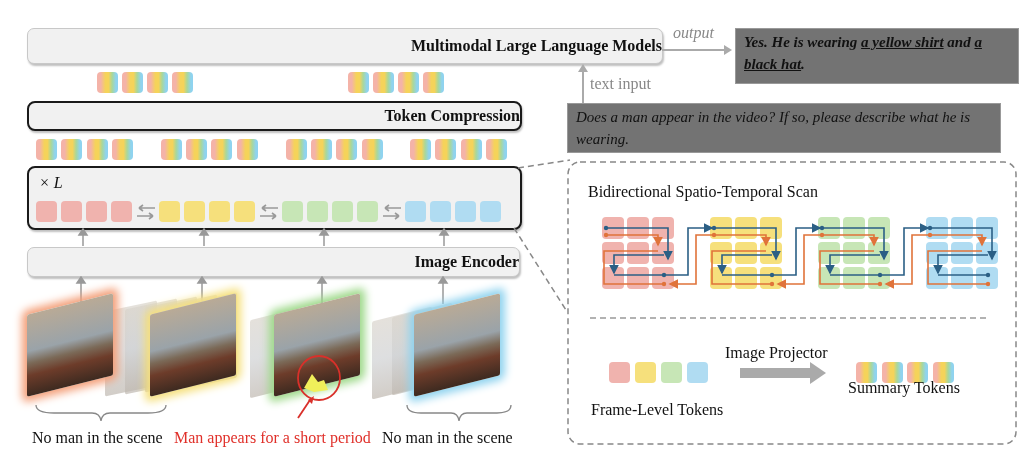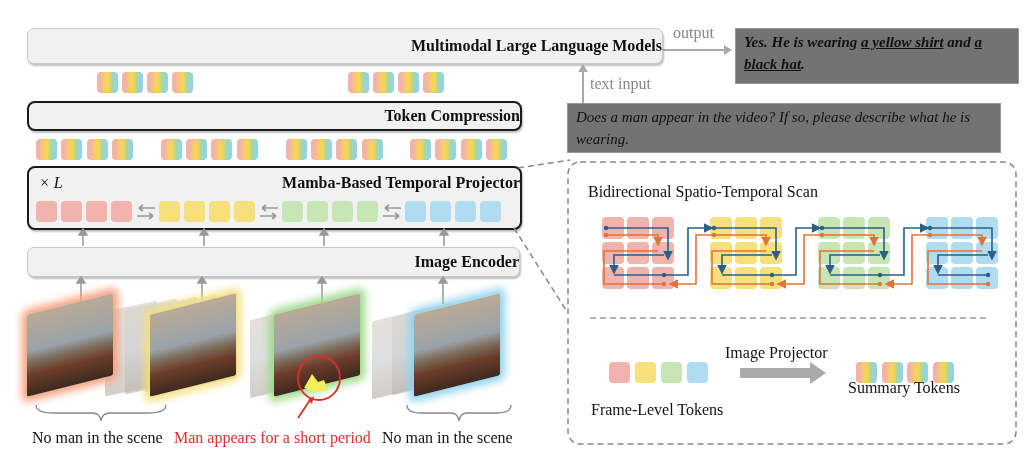--- a/index.html
+++ b/index.html
@@ -22,21 +22,21 @@
   .ghost { background:linear-gradient(180deg,#d9d4cc 0%,#cfd1d3 50%,#bfb8b0 100%); opacity:0.7; }
   .caption { font-size:16px; }
 </style>
 </head>
 <body>
 
 <div class="abs box-grey" style="left:27px;top:28px;width:634px;height:34px;">
   <div class="title-bold" style="line-height:34px;">Multimodal Large Language Models</div>
 </div>
 
-<div class="abs grey-label" style="left:673px;top:24px;">output</div>
+<div class="abs grey-label" style="left:673px;top:24px;font-style:italic;">output</div>
 <svg class="abs" style="left:662px;top:44px;" width="70" height="12">
   <line x1="0" y1="6" x2="62" y2="6" stroke="#aaa" stroke-width="2"></line>
   <polygon points="62,1 70,6 62,11" fill="#aaa"></polygon>
 </svg>
 
 <div class="abs txtbox" style="left:735px;top:28px;width:266px;height:52px;font-weight:bold;padding-top:2px;">
   <span>Yes. He is wearing </span><u>a yellow shirt</u><span> and </span><u>a black hat</u><span>.</span>
 </div>
 
 <svg class="abs" style="left:577px;top:64px;" width="12" height="40">
@@ -78,21 +78,20 @@
   <div class="ctok" style="left:336px;"></div>
   <div class="ctok" style="left:362px;"></div>
   <div class="ctok" style="left:410px;"></div>
   <div class="ctok" style="left:435px;"></div>
   <div class="ctok" style="left:461px;"></div>
   <div class="ctok" style="left:486px;"></div>
 </div>
 
 <div class="abs box-dark" style="left:27px;top:166px;width:491px;height:60px;">
   <div class="abs" style="left:10px;top:6px;font-size:16px;font-style:italic;">× L</div>
-  <div class="abs title-bold" style="left:0;right:0;top:6px;">Mamba-Based Temporal Projector</div>
   <div class="ftok red" style="left:7px;top:33px;"></div>
   <div class="ftok red" style="left:32px;top:33px;"></div>
   <div class="ftok red" style="left:57px;top:33px;"></div>
   <div class="ftok red" style="left:82px;top:33px;"></div>
   <svg class="abs" style="left:106px;top:34px;" width="22" height="20">
       <path d="M20 6 H4 M4 6 L8 3 M4 6 L8 9 M2 14 H18 M18 14 L14 11 M18 14 L14 17" stroke="#999" stroke-width="1.6" fill="none"></path>
     </svg>
   <div class="ftok yellow" style="left:130px;top:33px;"></div>
   <div class="ftok yellow" style="left:155px;top:33px;"></div>
   <div class="ftok yellow" style="left:180px;top:33px;"></div>

